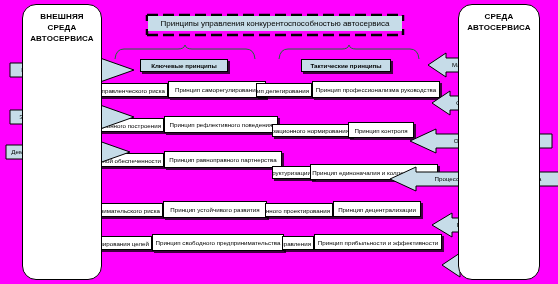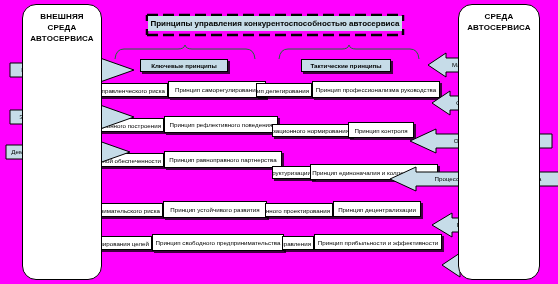--- a/index.html
+++ b/index.html
@@ -51,21 +51,21 @@
     font-size:6.2px;color:#000;text-align:center;
     overflow:hidden;white-space:nowrap;
     box-shadow:2px 2px 0 rgba(0,0,0,0.75);
     padding:0 2px;
   }
 
   
   .banner{
     background:#C6DCE8;
     display:flex;align-items:center;justify-content:center;
-    font-size:8px;font-weight:bold;color:#000;white-space:nowrap;
+    font-size:8px;font-weight:normal;color:#000;white-space:nowrap;
     z-index:4;
   }
   .bannerdash{
     position:absolute;
     z-index:3;
   }
   svg{display:block;overflow:visible;}
   .arrowtext{
     font-size:6.2px;fill:#000;
     font-family:"Liberation Sans","DejaVu Sans",sans-serif;

